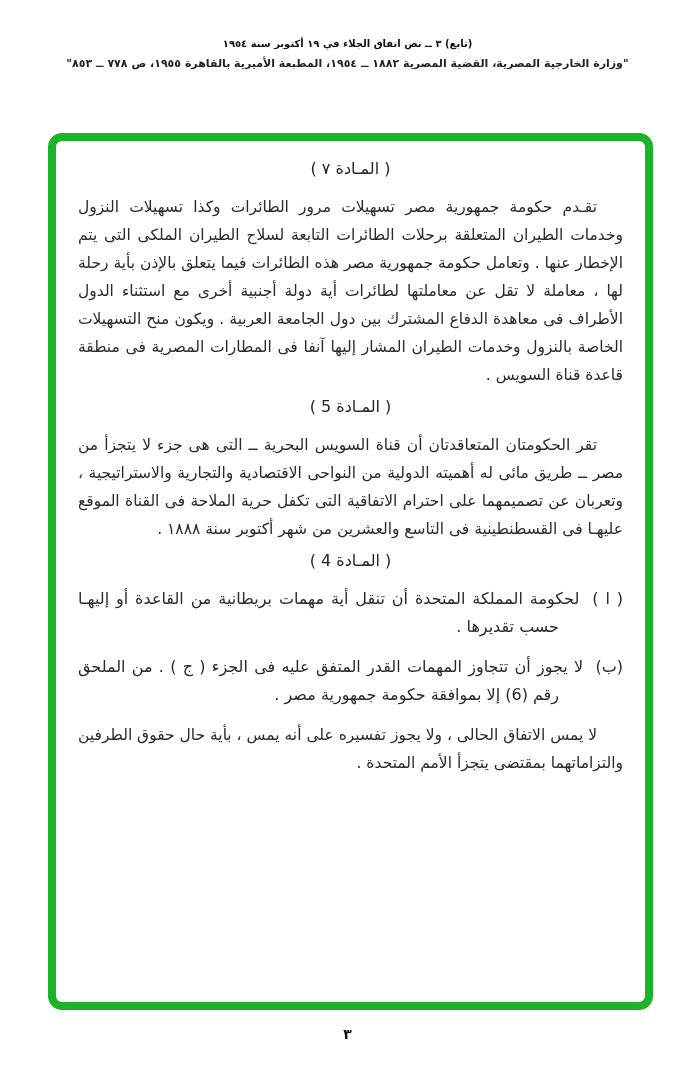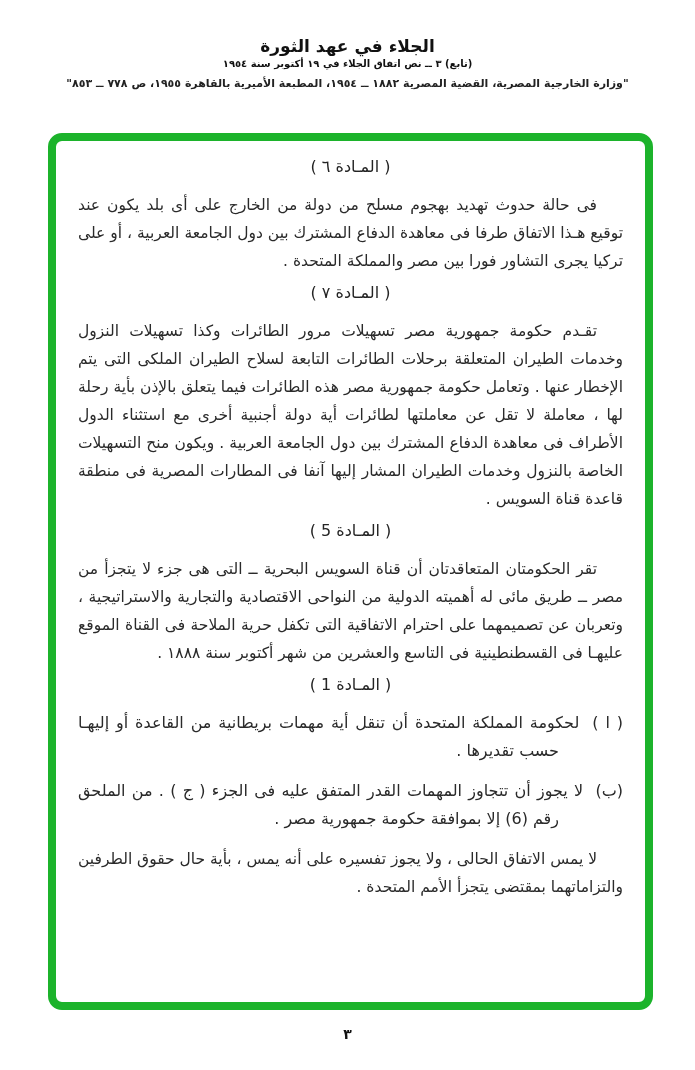--- a/index.html
+++ b/index.html
@@ -95,44 +95,39 @@
     font-weight: bold;
     color: #111;
   }
 </style>
 </head>
 <body>
 
 <div class="page">
 
   <div class="header">
-    <div class="title">الجلاء في عهد الثورة</div>
     <div class="subtitle">(تابع) ٣ ــ نص اتفاق الجلاء في ١٩ أكتوبر سنة ١٩٥٤</div>
     <div class="source">"وزارة الخارجية المصرية، القضية المصرية ١٨٨٢ ــ ١٩٥٤، المطبعة الأميرية بالقاهرة ١٩٥٥، ص ٧٧٨ ــ ٨٥٣"</div>
   </div>
 
   <div class="green-box">
 
-    <section class="article">
-      <div class="article-heading first">( المـادة ٦ )</div>
-      <p class="body-para">فى حالة حدوث تهديد بهجوم مسلح من دولة من الخارج على أى بلد يكون عند توقيع هـذا الاتفاق طرفا فى معاهدة الدفاع المشترك بين دول الجامعة العربية ، أو على تركيا يجرى التشاور فورا بين مصر والمملكة المتحدة .</p>
-    </section>
 
     <section class="article">
       <div class="article-heading">( المـادة ٧ )</div>
       <p class="body-para">تقـدم حكومة جمهورية مصر تسهيلات مرور الطائرات وكذا تسهيلات النزول وخدمات الطيران المتعلقة برحلات الطائرات التابعة لسلاح الطيران الملكى التى يتم الإخطار عنها .  وتعامل حكومة جمهورية مصر هذه الطائرات فيما يتعلق بالإذن بأية رحلة لها ، معاملة لا تقل عن معاملتها لطائرات أية دولة أجنبية أخرى مع استثناء الدول الأطراف فى معاهدة الدفاع المشترك بين دول الجامعة العربية .  ويكون منح التسهيلات الخاصة بالنزول وخدمات الطيران المشار إليها آنفا فى المطارات المصرية فى منطقة قاعدة قناة السويس .</p>
     </section>
 
     <section class="article">
       <div class="article-heading">( المـادة 5 )</div>
       <p class="body-para">تقر الحكومتان المتعاقدتان أن قناة السويس البحرية ــ التى هى جزء لا يتجزأ من مصر ــ طريق مائى له أهميته الدولية من النواحى الاقتصادية والتجارية والاستراتيجية ، وتعربان عن تصميمهما على احترام الاتفاقية التى تكفل حرية الملاحة فى القناة الموقع عليهـا فى القسطنطينية فى التاسع والعشرين من شهر أكتوبر سنة ١٨٨٨ .</p>
     </section>
 
     <section class="article">
-      <div class="article-heading">( المـادة 1 )</div>
+      <div class="article-heading">( المـادة 4 )</div>
       <div class="clause">
         <span class="marker">( ا )</span>
         <span>لحكومة المملكة المتحدة أن تنقل أية مهمات بريطانية من القاعدة أو إليهـا حسب تقديرها .</span>
       </div>
       <div class="clause">
         <span class="marker">(ب)</span>
         <span>لا يجوز أن تتجاوز المهمات القدر المتفق عليه فى الجزء ( ج ) . من الملحق رقم (6) إلا بموافقة حكومة جمهورية مصر .</span>
       </div>
     </section>
 

